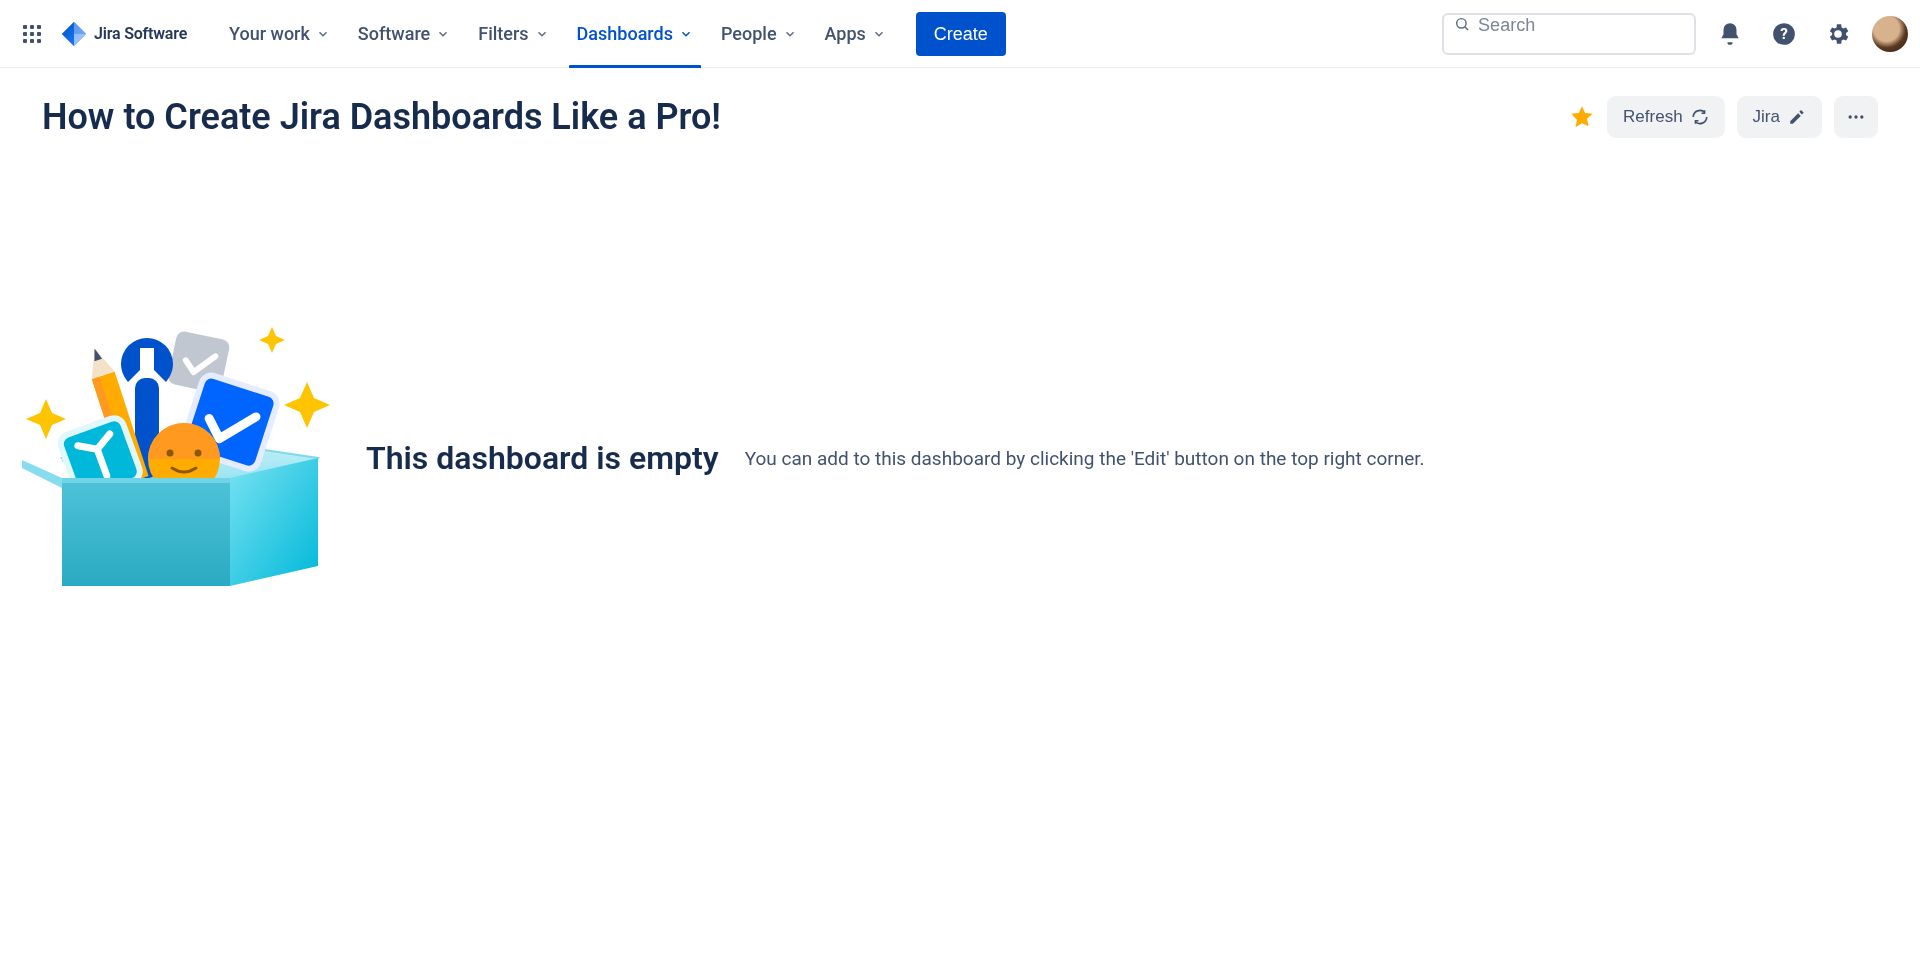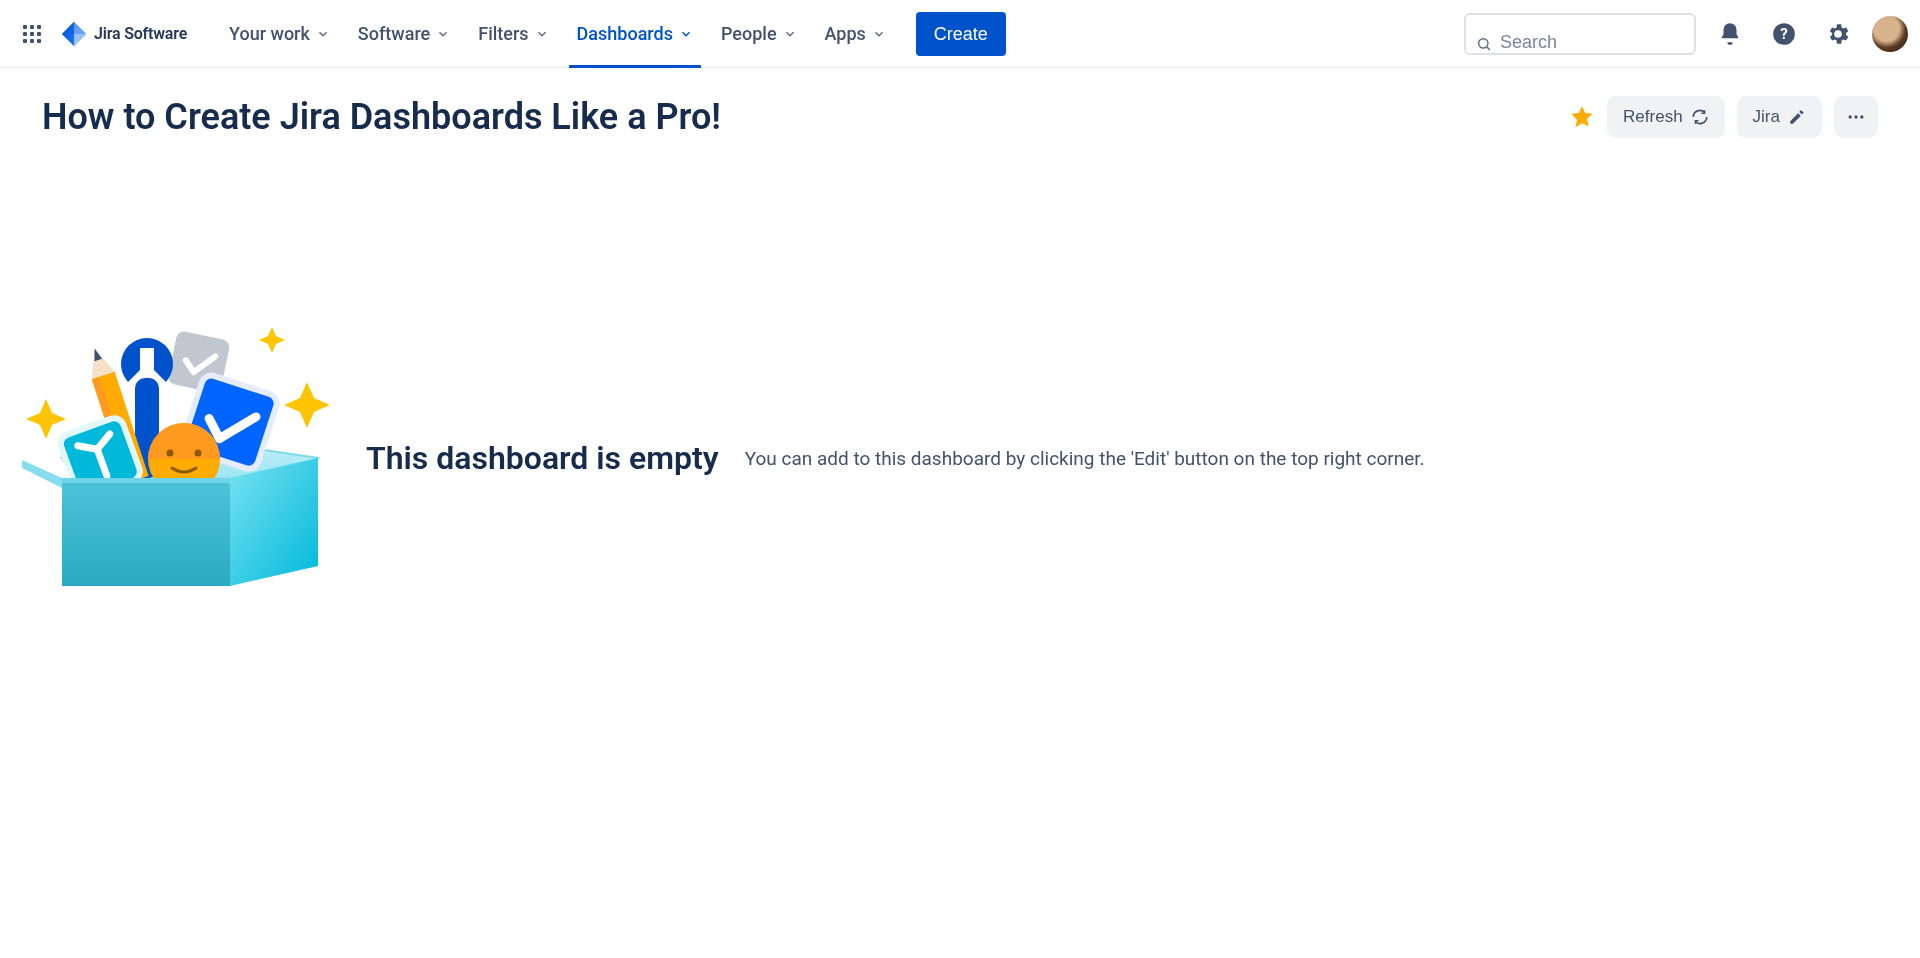--- a/index.html
+++ b/index.html
@@ -74,22 +74,22 @@
       font-size: 18px;
       font-weight: 500;
       cursor: pointer;
     }
 
     .nav-right {
       margin-left: auto;
       display: flex; align-items: center; gap: 14px;
     }
     .search-wrap {
-      display: flex; align-items: flex-end;
-      width: 232px; height: 42px;
+      display: flex; align-items: flex-start;
+      width: 254px; height: 42px;
       border: 2px solid #dfe1e6;
       border-radius: 6px;
       padding: 0 10px;
       gap: 8px;
     }
     .search-wrap input {
       border: none; outline: none;
       font-size: 18px;
       width: 100%;
       color: #172B4D;

